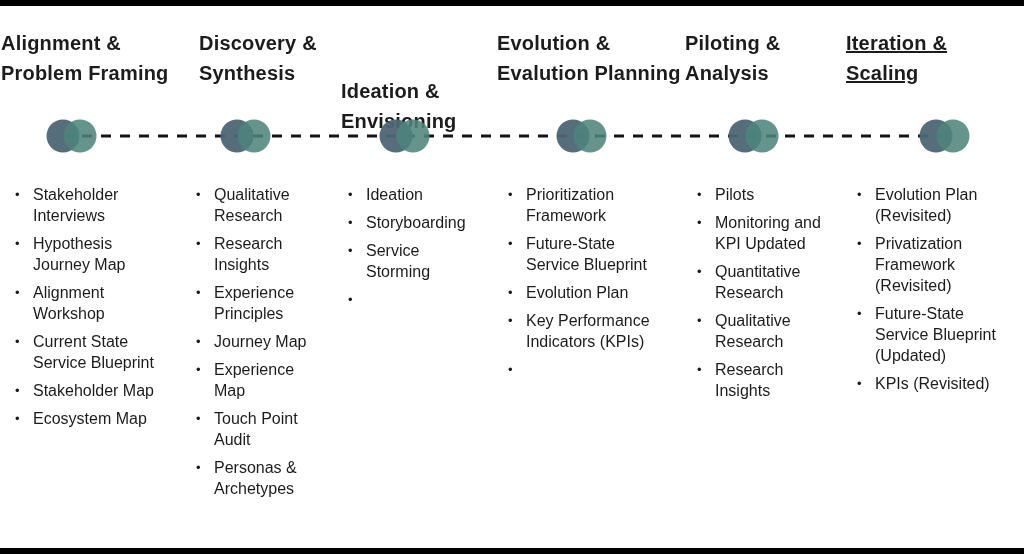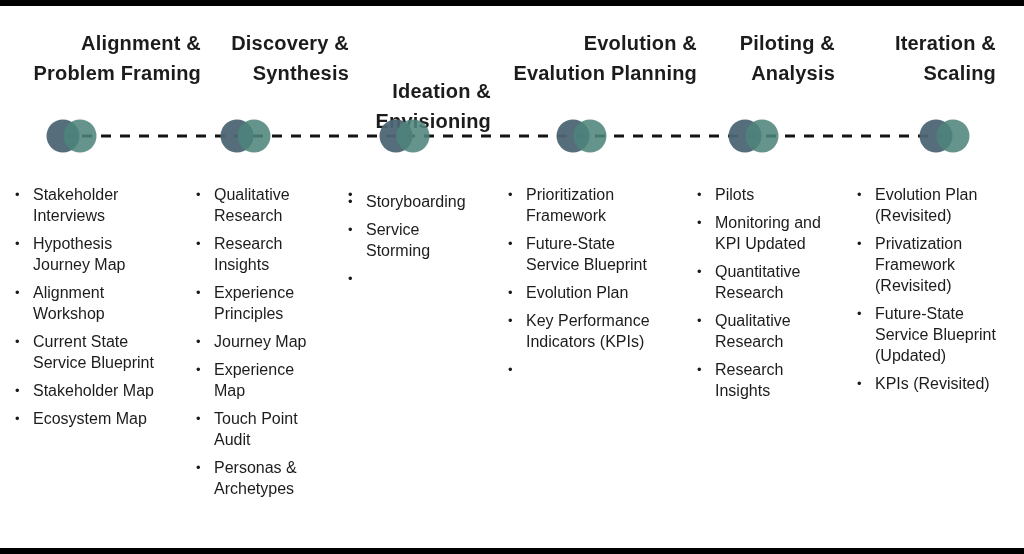--- a/index.html
+++ b/index.html
@@ -9,29 +9,29 @@
     font-family:"Liberation Sans", sans-serif;
     color:#1c1c1c;
   }
   .letterbox{position:absolute;left:0;width:1024px;height:6px;background:#000;}
   .letterbox.top{top:0;}
   .letterbox.bottom{bottom:0;}
 
   .phase-title{
     position:absolute;top:28px;
     font-size:20px;font-weight:700;line-height:30px;
-    text-align:right;white-space:pre-line;
+    text-align:left;white-space:pre-line;
     letter-spacing:.2px;
   }
   .h1{left:1px;width:200px;}
   .h2{left:199px;width:150px;}
   .h3{left:341px;width:150px;margin-top:48px;}
   .h4{left:497px;width:200px;}
   .h5{left:685px;width:150px;}
-  .h6{left:846px;width:150px;}
+  .h6{left:846px;width:150px;text-decoration:underline;}
 
   .timeline-svg{position:absolute;left:0;top:101px;width:1024px;height:70px;}
 
   .deliverables{position:absolute;top:184px;margin:0;padding:0;list-style:none;}
   .l1{left:13px;width:162px;}
   .l2{left:194px;width:140px;}
   .l3{left:346px;width:135px;}
   .l4{left:506px;width:175px;}
   .l5{left:695px;width:155px;}
   .l6{left:855px;width:168px;}
@@ -156,20 +156,21 @@
     </li>
     <li>
       <span class="blt">•</span>
       <span class="txt">Personas &amp;
 Archetypes</span>
     </li>
   </ul>
 <ul class="deliverables l3">
     <li>
       <span class="blt">•</span>
+      <span class="txt">Ideation</span>
     </li>
     <li>
       <span class="blt">•</span>
       <span class="txt">Storyboarding</span>
     </li>
     <li>
       <span class="blt">•</span>
       <span class="txt">Service
 Storming</span>
     </li>

